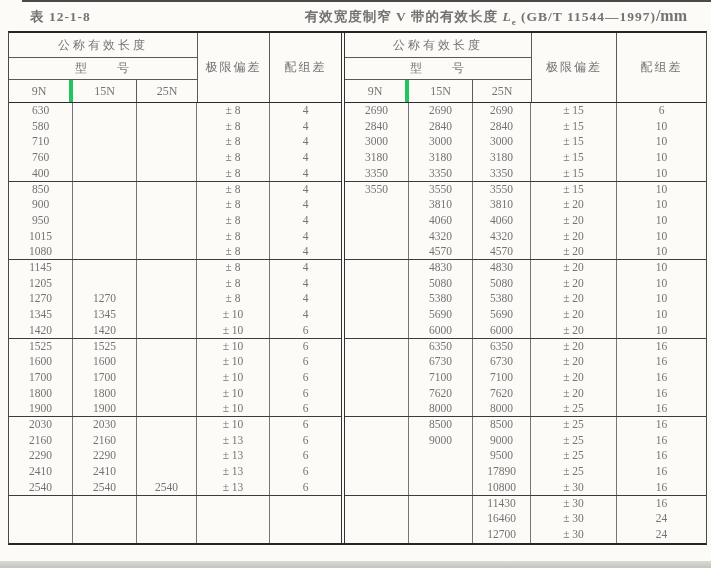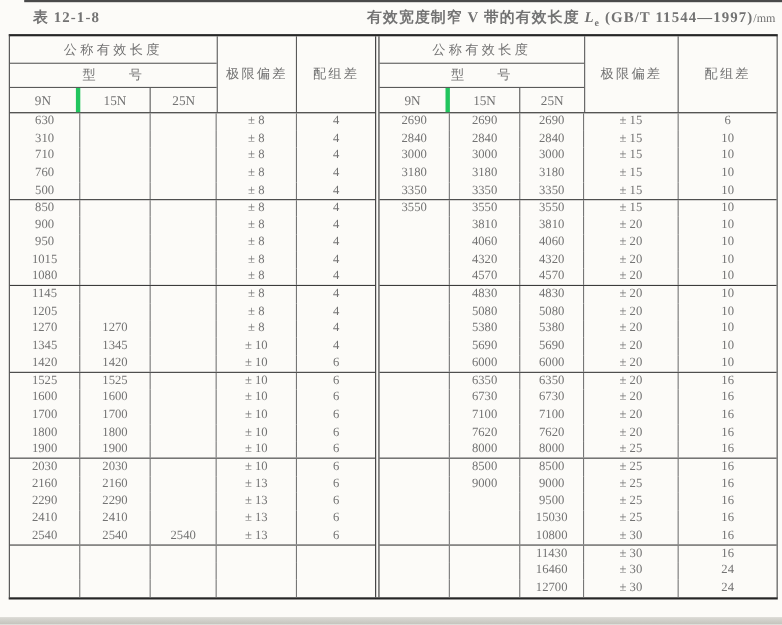--- a/index.html
+++ b/index.html
@@ -12,21 +12,21 @@
   }
   .top-smudge { position:absolute; top:0; left:22px; right:0; height:2px; background:#4a4a4a; }
 
   
   .caption { position:absolute; top:7px; left:8px; right:4px; display:flex; align-items:baseline; }
   .cap-label { margin-left:22px; font-weight:bold; font-size:13.5px; letter-spacing:1px; white-space:nowrap; }
   .cap-title { flex:1; text-align:right; font-weight:bold; font-size:13.5px; letter-spacing:1px; white-space:nowrap; }
   .cap-title .sym { font-weight:bold; }
   .cap-title .sym i { font-style:italic; }
   .cap-title .sym sub { font-size:9px; }
-  .cap-unit { font-size:11px; margin-right:2px; white-space:nowrap; }
+  .cap-unit { font-size:16px; margin-right:20px; white-space:nowrap;font-weight:bold; }
 
   
   .tablewrap {
     position:absolute; top:31px; left:8px; display:flex;
     border:1px solid #4a4a4a; border-top:2px solid #262626; border-bottom:2px solid #262626;
   }
   .half.left  { --cols:64px 64px 60px 73px 71px; width:332px; }
   .half.right { --cols:64px 64px 58px 86px 89px; width:361px; }
   .divider { width:4px; border-left:1.4px solid #333; border-right:1.4px solid #333; }
 
@@ -79,42 +79,42 @@
       </div>
       <div class="tbody">
           <div class="row">
             <div class="c">630</div>
             <div class="c"></div>
             <div class="c"></div>
             <div class="c">± 8</div>
             <div class="c">4</div>
           </div>
           <div class="row">
-            <div class="c">310</div>
+            <div class="c">580</div>
             <div class="c"></div>
             <div class="c"></div>
             <div class="c">± 8</div>
             <div class="c">4</div>
           </div>
           <div class="row">
             <div class="c">710</div>
             <div class="c"></div>
             <div class="c"></div>
             <div class="c">± 8</div>
             <div class="c">4</div>
           </div>
           <div class="row">
             <div class="c">760</div>
             <div class="c"></div>
             <div class="c"></div>
             <div class="c">± 8</div>
             <div class="c">4</div>
           </div>
           <div class="row grp">
-            <div class="c">500</div>
+            <div class="c">400</div>
             <div class="c"></div>
             <div class="c"></div>
             <div class="c">± 8</div>
             <div class="c">4</div>
           </div>
           <div class="row">
             <div class="c">850</div>
             <div class="c"></div>
             <div class="c"></div>
             <div class="c">± 8</div>
@@ -447,21 +447,21 @@
           <div class="row">
             <div class="c"></div>
             <div class="c"></div>
             <div class="c">9500</div>
             <div class="c">± 25</div>
             <div class="c">16</div>
           </div>
           <div class="row">
             <div class="c"></div>
             <div class="c"></div>
-            <div class="c">15030</div>
+            <div class="c">17890</div>
             <div class="c">± 25</div>
             <div class="c">16</div>
           </div>
           <div class="row grp">
             <div class="c"></div>
             <div class="c"></div>
             <div class="c">10800</div>
             <div class="c">± 30</div>
             <div class="c">16</div>
           </div>

